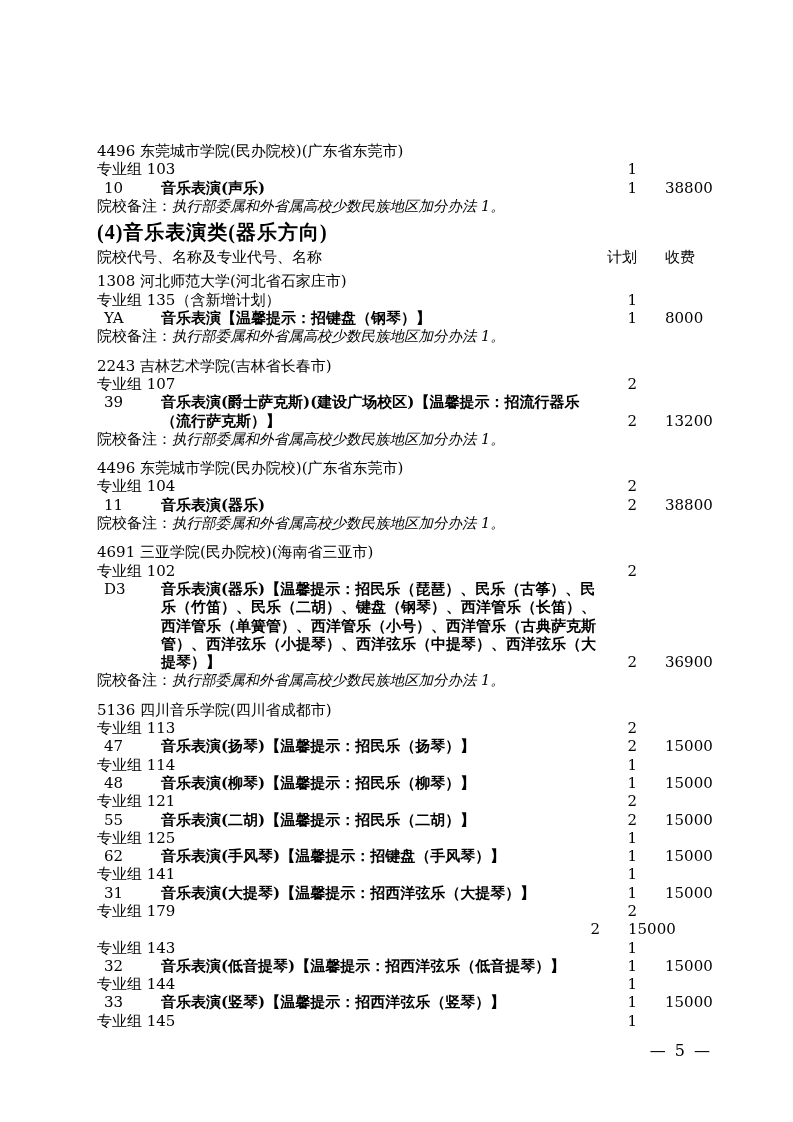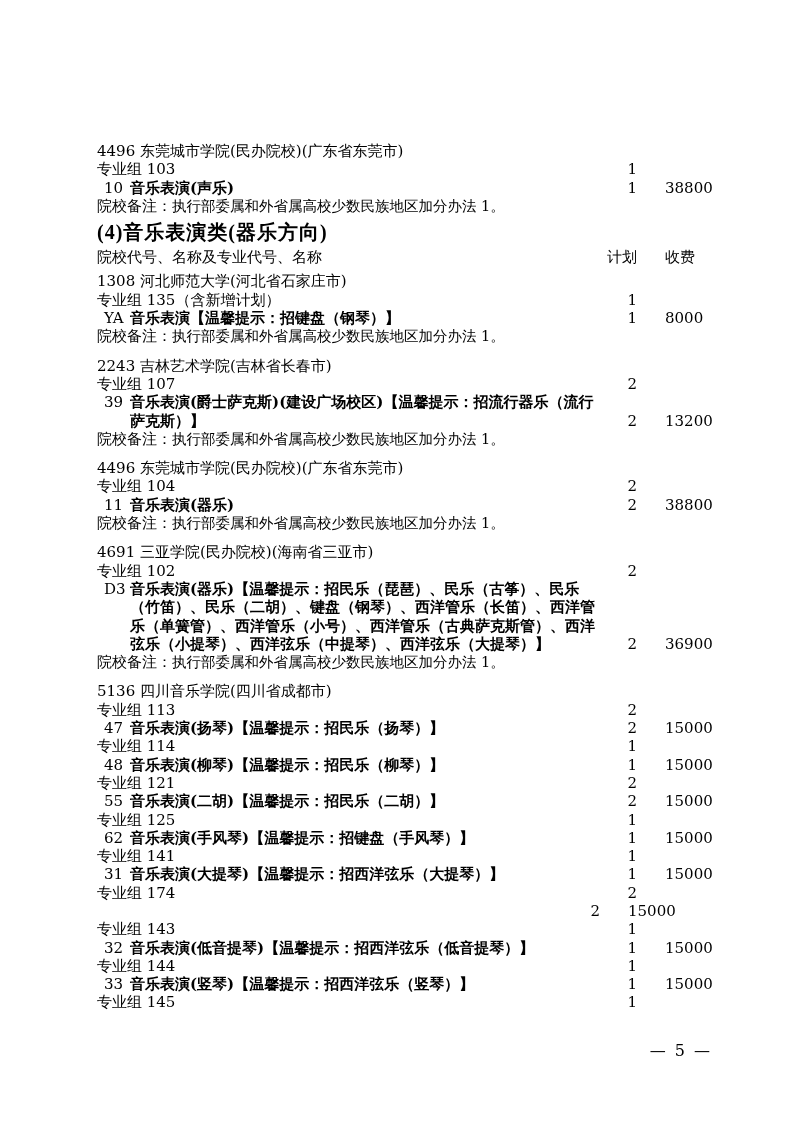--- a/index.html
+++ b/index.html
@@ -3,25 +3,25 @@
 <meta charset="utf-8">
 <style>
   html,body{margin:0;padding:0;background:#ffffff;}
   .page{position:relative;width:793px;height:1122px;background:#ffffff;color:#000000;overflow:hidden;
         font-family:"DejaVu Serif","Liberation Serif",serif;font-size:15px;line-height:18.3px;}
   .content{position:absolute;left:97px;top:142px;width:613px;}
   .row{display:grid;grid-template-columns:508px 37px 68px;align-items:end;}
   .cell-text{min-width:0;}
   .cell-plan{text-align:right;padding-right:5px;white-space:nowrap;}
   .cell-fee{padding-left:23px;white-space:nowrap;}
-  .major-text{display:grid;grid-template-columns:33px 1fr;}
+  .major-text{display:grid;grid-template-columns:33px 1fr;gap:31px;}
   .code{padding-left:7px;}
   .mname{display:block;font-weight:bold;}
   .row-remark .cell-text{grid-column:1 / -1;}
-  .rbody{font-size:14.5px;}
+  .rbody{font-style:italic;font-size:14.5px;}
   .heading{font-family:Liberation Serif, serif;font-weight:700;
            font-size:20px;line-height:24px;margin:5px 0 4px 0;letter-spacing:1px;}
   .colheader{margin-bottom:4px;}
   #blocks .block{margin-top:11px;}
   #blocks .block:first-child{margin-top:6px;}
   .footer{position:absolute;top:1041px;left:0;width:710px;display:flex;justify-content:flex-end;
           align-items:center;gap:9px;font-size:16px;line-height:19px;}
 </style>
 </head>
 <body>
@@ -207,21 +207,21 @@
           </div>
           <div class="row row-major">
             <div class="cell-text major-text">
               <span class="code">31</span>
               <span class="mname">音乐表演(大提琴)【温馨提示：招西洋弦乐（大提琴）】</span>
             </div>
             <div class="cell-plan">1</div>
             <div class="cell-fee">15000</div>
           </div>
           <div class="row row-group">
-            <div class="cell-text group-text">专业组 174</div>
+            <div class="cell-text group-text">专业组 179</div>
             <div class="cell-plan">2</div>
             <div class="cell-fee"></div>
           </div>
           <div class="row row-major">
             <div class="cell-plan">2</div>
             <div class="cell-fee">15000</div>
           </div>
           <div class="row row-group">
             <div class="cell-text group-text">专业组 143</div>
             <div class="cell-plan">1</div>

